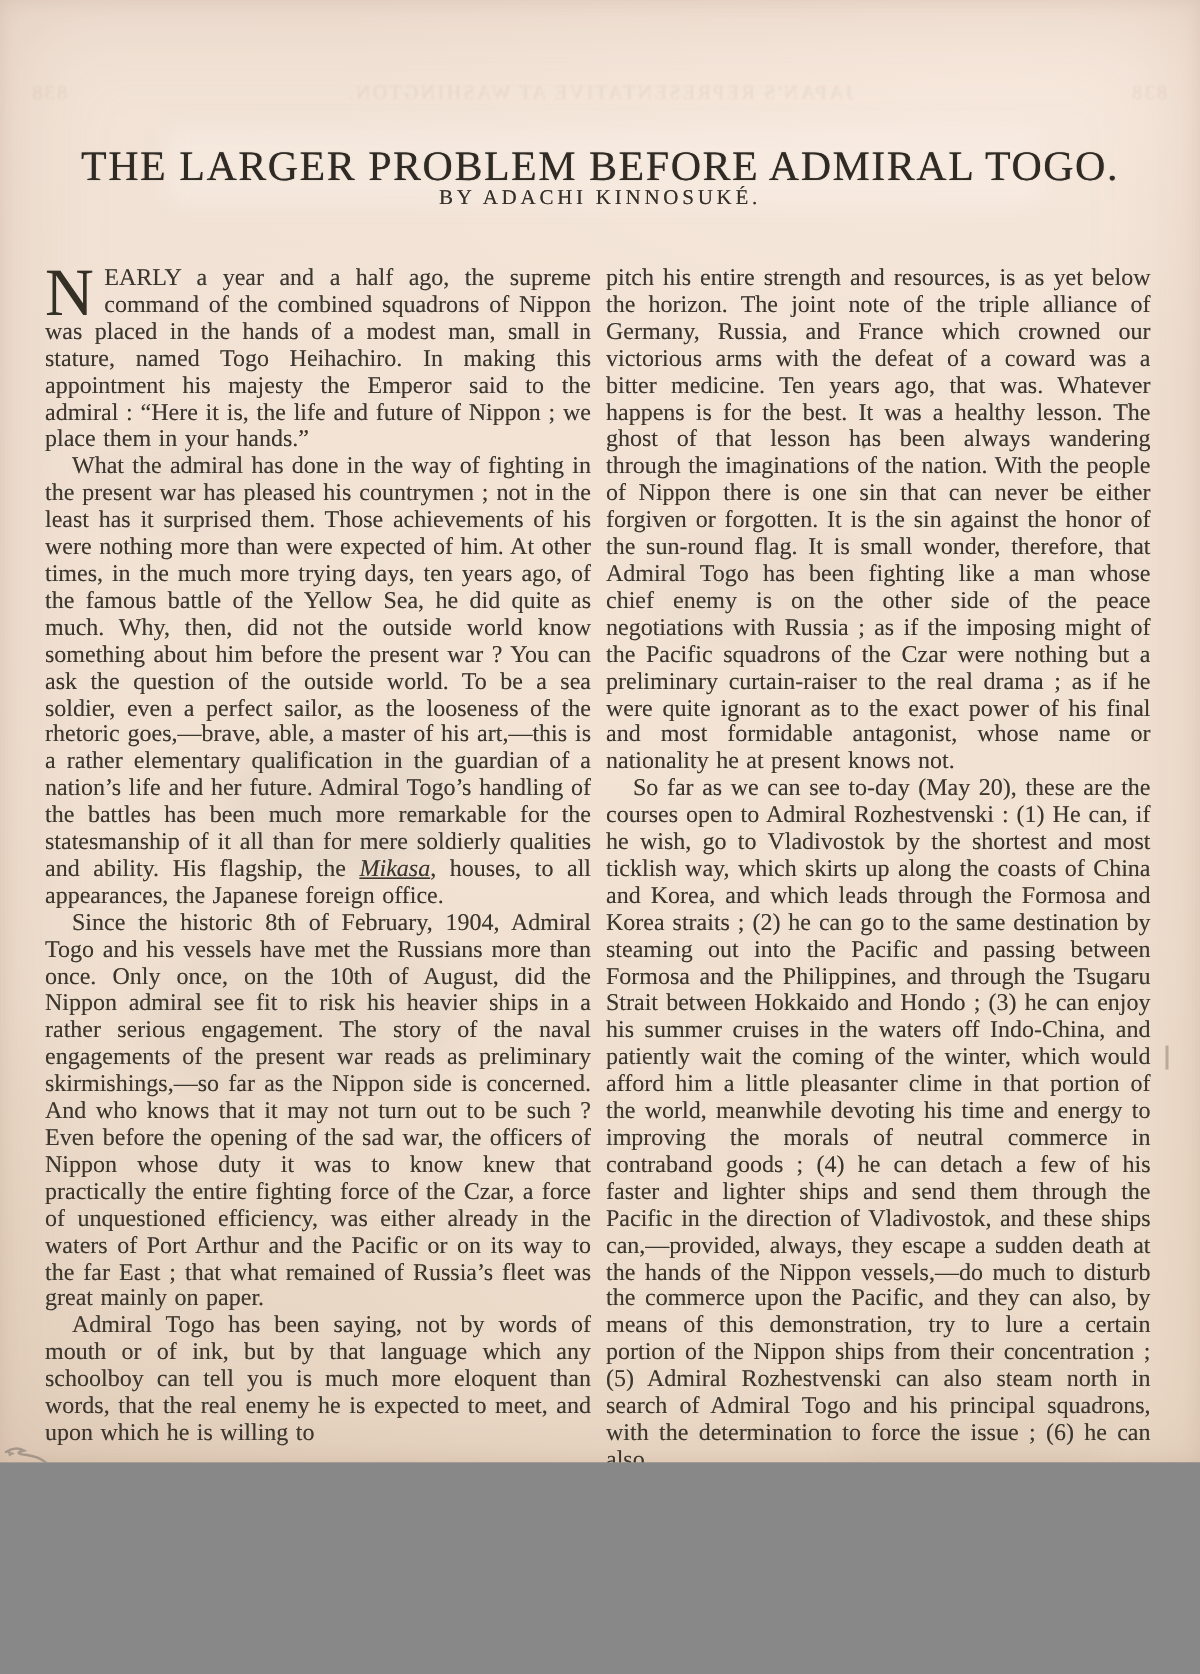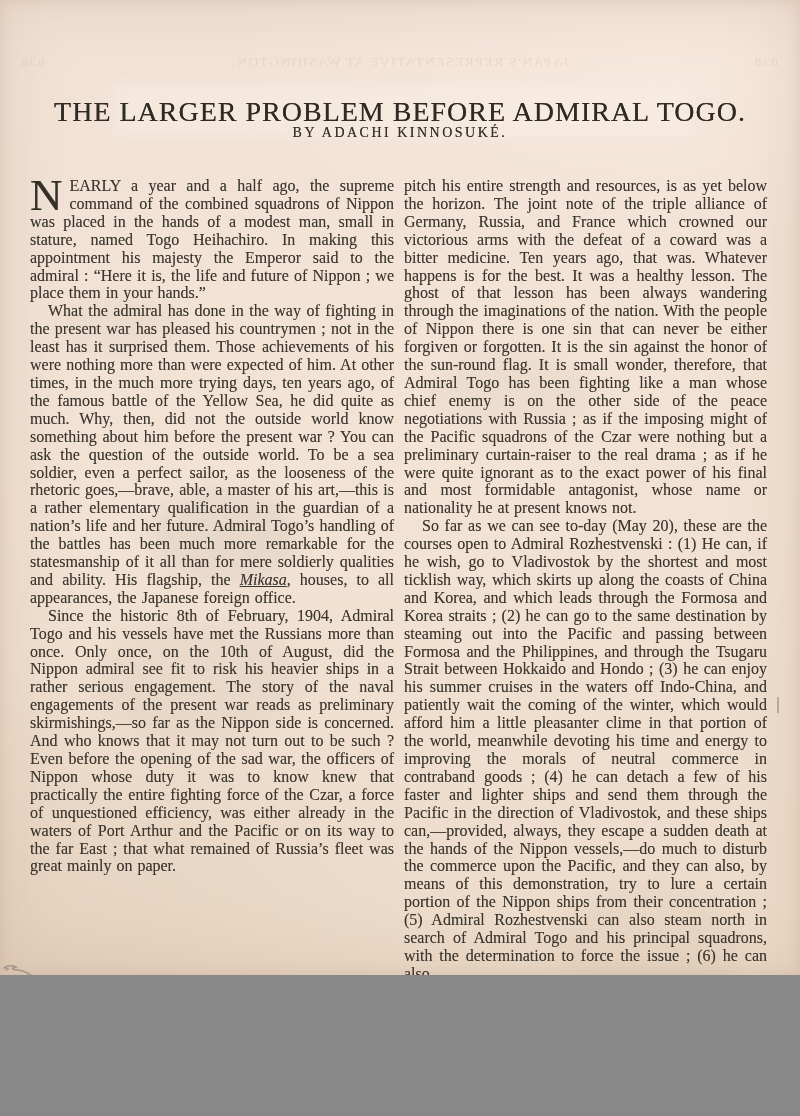--- a/index.html
+++ b/index.html
@@ -88,20 +88,21 @@
   </div>
   <div class="ghost-box"></div>
 
   <h1 class="title">THE LARGER PROBLEM BEFORE ADMIRAL TOGO.</h1>
   <div class="byline">BY ADACHI KINNOSUKÉ.</div>
 
   <div class="col col-left">
     <p><span class="dropcap">N</span><span>EARLY a year and a half ago, the supreme command of the combined squadrons of Nippon was placed in the hands of a modest man, small in stature, named Togo Heihachiro.  In making this appointment his majesty the Emperor said to the admiral : “Here it is, the life and future of Nippon ; we place them in your hands.”</span></p>
     <p class="ind"><span>What the admiral has done in the way of fighting in the present war has pleased his countrymen ; not in the least has it surprised them.  Those achievements of his were nothing more than were expected of him.  At other times, in the much more trying days, ten years ago, of the famous battle of the Yellow Sea, he did quite as much.  Why, then, did not the outside world know something about him before the present war ?  You can ask the question of the outside world.  To be a sea soldier, even a perfect sailor, as the looseness of the rhetoric goes,—brave, able, a master of his art,—this is a rather elementary qualification in the guardian of a nation’s life and her future.  Admiral Togo’s handling of the battles has been much more remarkable for the statesmanship of it all than for mere soldierly qualities and ability.  His flagship, the </span><i>Mikasa</i><span>, houses, to all appearances, the Japanese foreign office.</span></p>
     <p class="ind">Since the historic 8th of February, 1904, Admiral Togo and his vessels have met the Russians more than once.  Only once, on the 10th of August, did the Nippon admiral see fit to risk his heavier ships in a rather serious engagement.  The story of the naval engagements of the present war reads as preliminary skirmishings,—so far as the Nippon side is concerned.  And who knows that it may not turn out to be such ?  Even before the opening of the sad war, the officers of Nippon whose duty it was to know knew that practically the entire fighting force of the Czar, a force of unquestioned efficiency, was either already in the waters of Port Arthur and the Pacific or on its way to the far East ; that what remained of Russia’s fleet was great mainly on paper.</p>
+    <p class="ind">Admiral Togo has been saying, not by words of mouth or of ink, but by that language which any schoolboy can tell you is much more eloquent than words, that the real enemy he is expected to meet, and upon which he is willing to</p>
   </div>
 
   <div class="col col-right">
     <p>pitch his entire strength and resources, is as yet below the horizon.  The joint note of the triple alliance of Germany, Russia, and France which crowned our victorious arms with the defeat of a coward was a bitter medicine.  Ten years ago, that was.  Whatever happens is for the best.  It was a healthy lesson.  The ghost of that lesson has been always wandering through the imaginations of the nation.  With the people of Nippon there is one sin that can never be either forgiven or forgotten.  It is the sin against the honor of the sun-round flag.  It is small wonder, therefore, that Admiral Togo has been fighting like a man whose chief enemy is on the other side of the peace negotiations with Russia ; as if the imposing might of the Pacific squadrons of the Czar were nothing but a preliminary curtain-raiser to the real drama ; as if he were quite ignorant as to the exact power of his final and most formidable antagonist, whose name or nationality he at present knows not.</p>
     <p class="ind">So far as we can see to-day (May 20), these are the courses open to Admiral Rozhestvenski : (1) He can, if he wish, go to Vladivostok by the shortest and most ticklish way, which skirts up along the coasts of China and Korea, and which leads through the Formosa and Korea straits ; (2) he can go to the same destination by steaming out into the Pacific and passing between Formosa and the Philippines, and through the Tsugaru Strait between Hokkaido and Hondo ; (3) he can enjoy his summer cruises in the waters off Indo-China, and patiently wait the coming of the winter, which would afford him a little pleasanter clime in that portion of the world, meanwhile devoting his time and energy to improving the morals of neutral commerce in contraband goods ; (4) he can detach a few of his faster and lighter ships and send them through the Pacific in the direction of Vladivostok, and these ships can,—provided, always, they escape a sudden death at the hands of the Nippon vessels,—do much to disturb the commerce upon the Pacific, and they can also, by means of this demonstration, try to lure a certain portion of the Nippon ships from their concentration ; (5) Admiral Rozhestvenski can also steam north in search of Admiral Togo and his principal squadrons, with the determination to force the issue ; (6) he can also,</p>
   </div>
 
   <svg class="pencil" width="48" height="42" viewBox="0 0 48 42">
     <path d="M4 8 q6 -4 12 -1 q-8 2 2 3 q8 1 14 6 q6 5 8 12" fill="none" stroke="#6b655e" stroke-width="1.6" stroke-linecap="round" opacity="0.8"></path>
     <path d="M5 7 l5 2 l-4 2 z" fill="#6b655e" opacity="0.7"></path>

